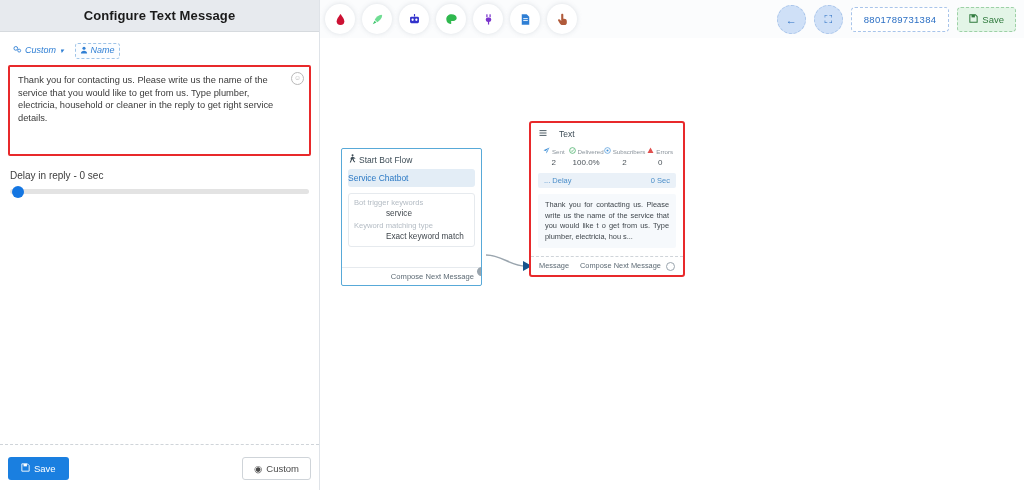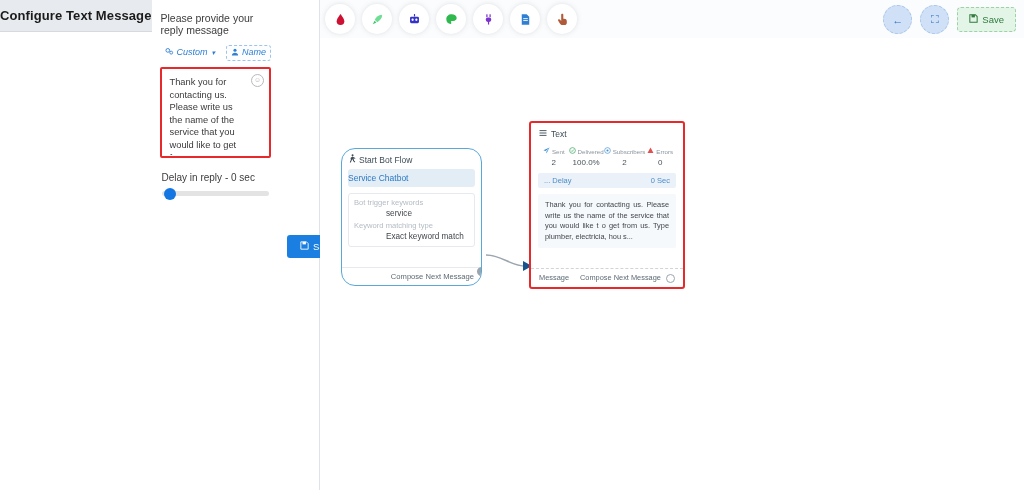--- a/index.html
+++ b/index.html
@@ -10,21 +10,21 @@
     font-size:11px;
   }
   .app{position:relative;width:1024px;height:490px;}
 
   
   .left-panel{
     position:absolute;left:0;top:0;width:320px;height:490px;
     background:#ffffff;
     border-right:1px solid #dfe3e8;
     box-sizing:border-box;
-    display:flex;
+    display:flex;flex-direction:column;
   }
   .lp-header{
     height:31px;background:#e7eaee;
     display:flex;align-items:center;justify-content:center;
     border-bottom:1px solid #d6dade;
     flex:0 0 auto;
   }
   .lp-title{font-size:13px;font-weight:bold;color:#1a1a1a;letter-spacing:.1px;}
   .lp-body{flex:1 1 auto;padding:10px 8px 0 8px;box-sizing:border-box;position:relative;}
   .lp-label{font-size:10.5px;color:#3c3c3c;margin:2px 0 8px 1px;}
@@ -135,21 +135,21 @@
   }
   .pill-save{
     border:1px dashed #9dd1a6;border-radius:4px;background:#e3f5e7;
     color:#2f7a3d;font-size:9.5px;padding:6px 11px;cursor:pointer;
     display:inline-flex;align-items:center;gap:4px;
   }
 
   
   .node-start{
     position:absolute;left:21px;top:148px;width:141px;
-    background:#ffffff;border:1px solid #58a9d8;border-radius:14px;
+    background:#ffffff;border:1px solid #58a9d8;border-radius:2px;
     box-sizing:border-box;overflow:hidden;
   }
   .node-head{
     display:flex;align-items:center;gap:3px;
     padding:5px 6px 4px 6px;font-size:8.5px;color:#3d4c56;
   }
   .chip-blue{
     margin:0 6px 6px 6px;background:#e3edf6;border-radius:3px;
     color:#2a78c4;font-size:8.5px;padding:4px 0;
   }
@@ -167,42 +167,42 @@
     position:absolute;width:9px;height:9px;border-radius:50%;
     background:#9aa5ae;
   }
 
   .node-text{
     position:absolute;left:209px;top:121px;width:156px;
     border:2px solid #e8292b;border-radius:3px;background:#ffffff;
     box-sizing:border-box;overflow:hidden;
   }
   .nt-head{
-    display:flex;align-items:center;gap:4px;
+    display:flex;align-items:center;gap:12px;
     padding:6px 8px 4px 8px;font-size:8.5px;color:#3d4c56;
   }
   .stats{
     display:flex;justify-content:space-between;
     padding:4px 8px 2px 8px;
   }
   .stat{text-align:center;flex:1;}
   .stat-top{display:flex;align-items:center;justify-content:center;gap:2px;font-size:6.2px;color:#8b949c;line-height:9px;}
   .stat-val{font-size:8px;color:#4a5259;margin-top:2px;}
   .delay-bar{
     margin:4px 7px 0 7px;background:#eaf1f8;border-radius:2px;
     display:flex;justify-content:space-between;align-items:flex-end;
     padding:3px 6px;font-size:7.5px;color:#4b8ec9;
   }
   .msg-box{
     margin:6px 7px 0 7px;background:#f6f9fc;border-radius:2px;
     padding:6px 7px;font-size:7.4px;line-height:10.5px;color:#3f464c;
     text-align:justify;
   }
   .nt-foot{
-    margin-top:20px;border-top:1px dashed #cfd4d9;
+    margin-top:8px;border-top:1px dashed #cfd4d9;
     display:flex;justify-content:space-between;align-items:center;
     padding:4px 8px;font-size:7.4px;color:#5d6a74;
   }
   .port-open{
     display:inline-block;width:7px;height:7px;border-radius:50%;
     border:1px solid #9aa5ae;background:#fff;vertical-align:middle;
     margin-left:3px;
   }
   .conn{position:absolute;left:0;top:0;width:704px;height:490px;pointer-events:none;}
   .mini-icon{display:inline-block;}
@@ -213,21 +213,20 @@
 <div class="app">
 
   <div class="left-panel">
 
     <div class="lp-header">
       <div class="lp-title">Configure Text Message</div>
     </div>
 
     <div class="lp-body">
 
-      <div class="lp-label">Please provide your reply message</div>
 
       <div class="token-row">
         <span class="token-btn">
           <span class="mini-icon">
             <svg width="9" height="9" viewBox="0 0 16 16">
                 <circle cx="5" cy="6" r="3.3" fill="none" stroke="#2f7fd4" stroke-width="1.6"></circle>
                 <circle cx="11" cy="10" r="2.6" fill="none" stroke="#2f7fd4" stroke-width="1.5"></circle>
               </svg>
           </span>
           <span>Custom</span>
@@ -326,20 +325,21 @@
         <div class="tool-icon">
             <svg width="13" height="13" viewBox="0 0 16 16">
               <path d="M6.4 2.2c0-.8.6-1.3 1.3-1.3s1.3.5 1.3 1.3v5h.9c2 0 3.4 1 3.4 3v2.2c0 1.5-1.2 2.5-2.8 2.5H7.9c-1.3 0-2.2-.6-2.9-1.6L2.7 9.6c-.4-.7-.1-1.5.6-1.8.6-.3 1.3-.1 1.8.5l1.3 1.5z" fill="#b05a3a"></path>
             </svg>
           </div>
       </div>
 
       <div class="topbar-right">
         <div class="circ-btn">←</div>
         <div class="circ-btn">⛶</div>
+        <div class="pill">8801789731384</div>
         <div class="pill-save">
           <span>
             <svg width="9" height="9" viewBox="0 0 16 16">
                 <path d="M1.5 1.5h10L14.5 4.5v10h-13z" fill="none" stroke="#2f7a3d" stroke-width="1.8"></path>
                 <rect x="4.5" y="1.5" width="6" height="4.5" fill="#2f7a3d"></rect>
               </svg>
           </span>
           <span>Save</span>
         </div>
       </div>

